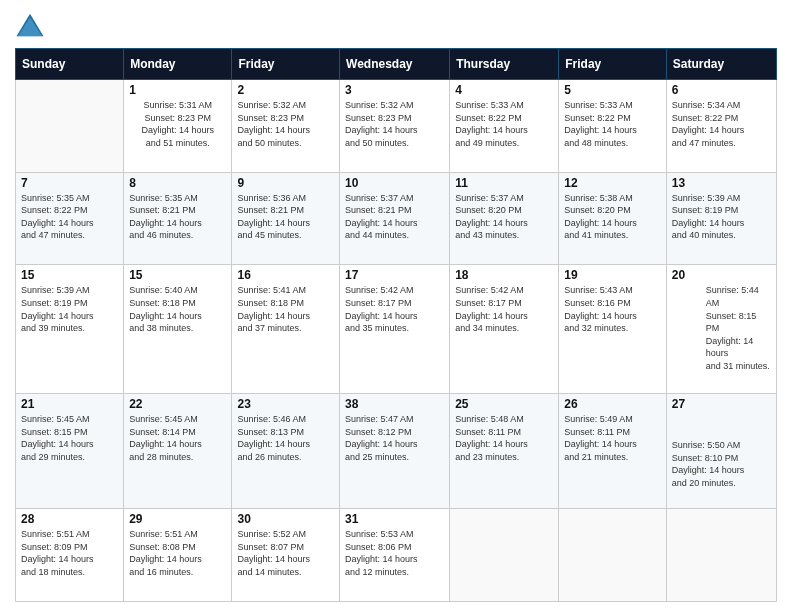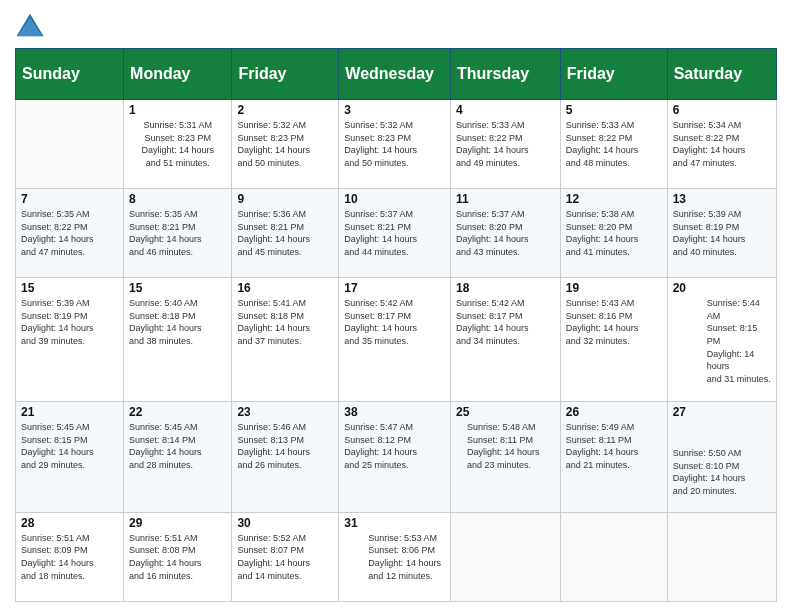--- a/index.html
+++ b/index.html
@@ -49,25 +49,25 @@
     .subtitle {
       font-size: 16px;
       color: #333;
     }
     .calendar {
       width: 100%;
       border-collapse: collapse;
       flex: 1;
     }
     .calendar th {
-      background: #15803d;
+      background: #0f172a;
       color: #fff;
-      font-size: 16px;
+      font-size: 12px;
       font-weight: bold;
-      padding: 16px 6px;
+      padding: 8px 6px;
       text-align: left;
       border: 1px solid #1a5276;
     }
     .calendar td {
       border: 1px solid #ccc;
       vertical-align: top;
       padding: 3px 5px;
       width: 113px;
       background: #fff;
       font-size: 9.5px;
@@ -301,21 +301,21 @@
           </td>
           <td>
             <span class="day-num">38</span>
             <div class="day-info" style="white-space: pre-line;">Sunrise: 5:47 AM
 Sunset: 8:12 PM
 Daylight: 14 hours
 and 25 minutes.</div>
           </td>
           <td>
             <span class="day-num">25</span>
-            <div class="day-info" style="white-space: pre-line; margin-left: 11px;">Sunrise: 5:48 AM
+            <div class="day-info" style="white-space: pre-line;">Sunrise: 5:48 AM
 Sunset: 8:11 PM
 Daylight: 14 hours
 and 23 minutes.</div>
           </td>
           <td>
             <span class="day-num">26</span>
             <div class="day-info" style="white-space: pre-line;">Sunrise: 5:49 AM
 Sunset: 8:11 PM
 Daylight: 14 hours
 and 21 minutes.</div>
@@ -345,21 +345,21 @@
           </td>
           <td>
             <span class="day-num">30</span>
             <div class="day-info" style="white-space: pre-line;">Sunrise: 5:52 AM
 Sunset: 8:07 PM
 Daylight: 14 hours
 and 14 minutes.</div>
           </td>
           <td>
             <span class="day-num">31</span>
-            <div class="day-info" style="white-space: pre-line; margin-left: 24px;">Sunrise: 5:53 AM
+            <div class="day-info" style="white-space: pre-line;">Sunrise: 5:53 AM
 Sunset: 8:06 PM
 Daylight: 14 hours
 and 12 minutes.</div>
           </td>
           <td class="empty"></td>
           <td class="empty"></td>
           <td class="empty"></td>
         </tr>
       </tbody>
   </table>

